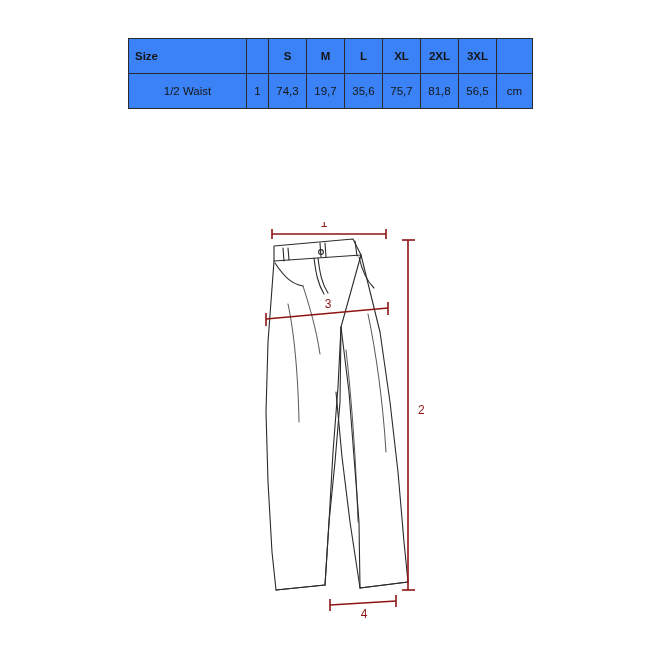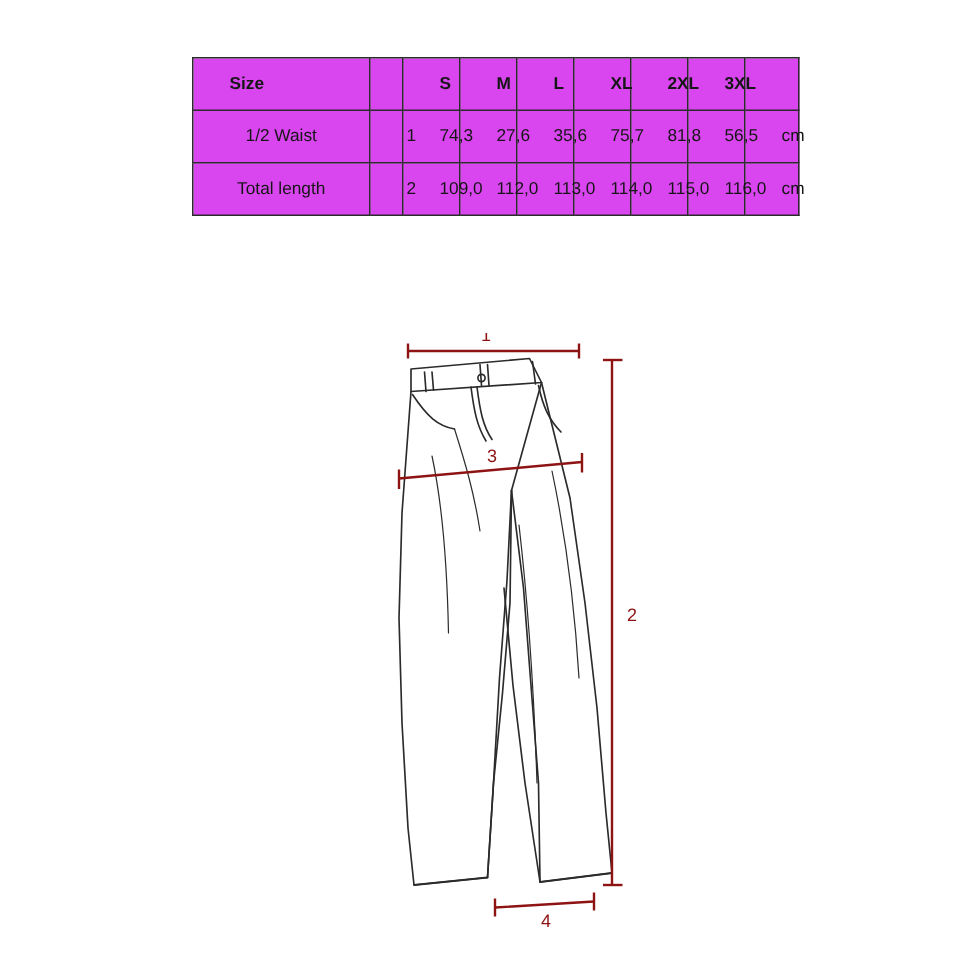--- a/index.html
+++ b/index.html
@@ -25,26 +25,26 @@
   }
   table.size-table {
     border-collapse: collapse;
     width: 100%;
     table-layout: fixed;
     font-size: 11.5px;
   }
   table.size-table td, table.size-table th {
     border: 1px solid #2b2b2b;
     height: 34px;
-    padding: 0 24px;
+    padding: 0 6px;
     font-weight: normal;
     text-align: center;
     vertical-align: middle;
     color: #161616;
-    background: #d946ef;
+    background: #3b82f6;
   }
   table.size-table th {
     font-weight: bold;
   }
   .col-label { width: 118px; text-align: left !important; font-weight: bold; }
   .col-num   { width: 22px; }
   .col-val   { width: 38px; }
   .col-unit  { width: 36px; }
   td.label-cell { text-align: center; font-weight: bold; padding-left: 7px; }
   td.num-cell { text-align: center; }
@@ -95,36 +95,25 @@
         <th>2XL</th>
         <th>3XL</th>
         <th></th>
       </tr>
     </thead>
     <tbody>
       <tr>
         <td class="label-cell">1/2 Waist</td>
         <td class="num-cell">1</td>
         <td>74,3</td>
-        <td>27,6</td>
+        <td>19,7</td>
         <td>35,6</td>
         <td>75,7</td>
         <td>81,8</td>
         <td>56,5</td>
-        <td class="unit-cell">cm</td>
-      </tr>
-      <tr>
-        <td class="label-cell">Total length</td>
-        <td class="num-cell">2</td>
-        <td>109,0</td>
-        <td>112,0</td>
-        <td>113,0</td>
-        <td>114,0</td>
-        <td>115,0</td>
-        <td>116,0</td>
         <td class="unit-cell">cm</td>
       </tr>
     </tbody>
   </table>
 </div>
 
 <div id="drawing">
   <svg width="260" height="400" viewBox="0 0 260 400" xmlns="http://www.w3.org/2000/svg">
 
     <g fill="none" stroke="#2b2b2b" stroke-width="1.1" stroke-linejoin="round" stroke-linecap="round">

